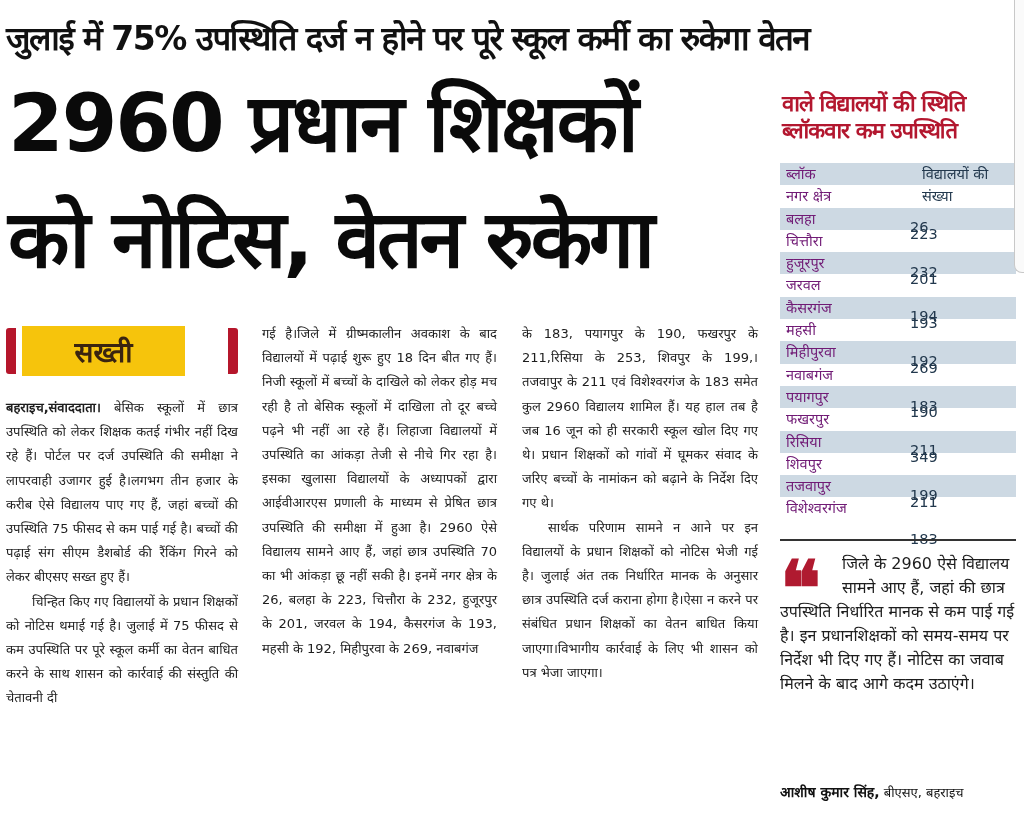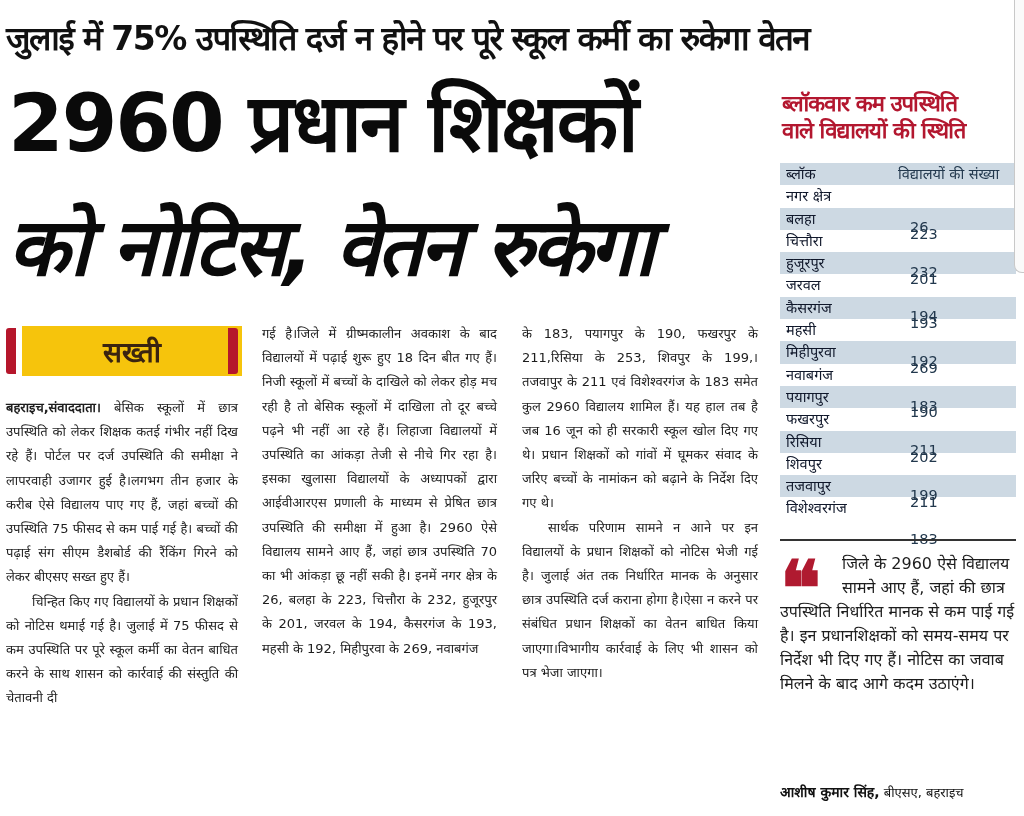--- a/index.html
+++ b/index.html
@@ -11,28 +11,28 @@
   .kicker {
     position:absolute; left:6px; top:8px; width:960px; height:62px;
     font-size:33px; font-weight:bold; letter-spacing:-1.5px; line-height:62px;
     color:#111; white-space:nowrap; transform-origin:left top;
   }
   .headline {
     position:absolute; left:8px; top:84px; width:760px;
     font-weight:bold; color:#0a0a0a; line-height:1;
   }
   .headline .l1 { display:block; font-size:80px; height:112px; letter-spacing:-2px; white-space:nowrap; }
-  .headline .l2 { display:block; font-size:80px; height:110px; letter-spacing:-3px; white-space:nowrap; margin-top:12px;font-style:italic; }
+  .headline .l2 { display:block; font-size:80px; height:110px; letter-spacing:-3px; white-space:nowrap; margin-top:4px; }
 
   
   .tag { position:absolute; left:6px; top:326px; width:232px; height:48px; }
   .tag .cap { position:absolute; top:2px; width:10px; height:46px; background:#b5162b; border-radius:3px 0 0 3px; }
   .tag .cap.l { left:0; }
   .tag .cap.r { left:222px; border-radius:0 3px 3px 0; }
-  .tag .bar { position:absolute; left:16px; top:0; width:220px; height:50px; background:#f6c40c; }
+  .tag .bar { position:absolute; left:16px; top:0; width:163px; height:50px; background:#f6c40c; }
   .tag .label { position:absolute; left:0; right:0; top:6px; text-align:center; font-size:28px; font-weight:bold; color:#3a2410; }
 
   
   .col {
     position:absolute; top:322px; font-size:13px; line-height:24.2px;
     text-align:justify; color:#1d1d1d;
   }
   .col p { margin:0; }
   .col p.ind { text-indent:26px; }
   .c1 { left:6px; top:396px; width:232px; }
@@ -42,23 +42,23 @@
 
   
   .panel-title {
     position:absolute; left:782px; top:90px; width:240px;
     font-size:22px; font-weight:bold; color:#b3172f; line-height:27px; letter-spacing:-1px;
   }
   .table { position:absolute; left:780px; top:163px; width:236px; font-size:14.5px; }
   .trow { display:flex; height:22.3px; line-height:22.3px; }
   .trow.alt { background:#cdd9e3;align-items:center; }
   .trow.head { background:#cdd9e3; color:#2b3c4e; }
-  .trow .b { width:112px; padding-left:6px; color:#0f172a; }
+  .trow .b { width:112px; padding-left:6px; color:#701a75; }
   .trow .n { flex:1; padding-left:0; color:#22384d; }
-  .trow.head .n { padding-left:0; }
+  .trow.head .n { padding-left:0;margin-left:24px; }
   .trow:not(.head) .n { padding-left:12px;margin-top:31px; }
   .rule { position:absolute; left:780px; top:539px; width:236px; height:2px; background:#333; }
 
   .quote { position:absolute; left:780px; top:552px; width:238px; font-size:16px; line-height:24px; color:#1d1d1d; }
   .quote-mark {
     float:left; width:56px; height:46px; margin:2px 6px 0 0;
     color:#b01a30; font-size:76px; line-height:70px; font-family:"DejaVu Serif", serif; font-weight:bold;
     overflow:hidden;
   }
   .quote-attr { position:absolute; left:780px; top:782px; font-size:13px; color:#111; white-space:nowrap; }
@@ -97,22 +97,22 @@
 <div class="col c2">
   <p>गई है।जिले में ग्रीष्मकालीन अवकाश के बाद विद्यालयों में पढ़ाई शुरू हुए 18 दिन बीत गए हैं। निजी स्कूलों में बच्चों के दाखिले को लेकर होड़ मच रही है तो बेसिक स्कूलों में दाखिला तो दूर बच्चे पढ़ने भी नहीं आ रहे हैं। लिहाजा विद्यालयों में उपस्थिति का आंकड़ा तेजी से नीचे गिर रहा है। इसका खुलासा विद्यालयों के अध्यापकों द्वारा आईवीआरएस प्रणाली के माध्यम से प्रेषित छात्र उपस्थिति की समीक्षा में हुआ है। 2960 ऐसे विद्यालय सामने आए हैं, जहां छात्र उपस्थिति 70 का भी आंकड़ा छू नहीं सकी है। इनमें नगर क्षेत्र के 26, बलहा के 223, चित्तौरा के 232, हुजूरपुर के 201, जरवल के 194, कैसरगंज के 193, महसी के 192, मिहीपुरवा के 269, नवाबगंज</p>
 </div>
 
 <div class="col c3">
   <p>के 183, पयागपुर के 190, फखरपुर के 211,रिसिया के 253, शिवपुर के 199,। तजवापुर के 211 एवं विशेश्वरगंज के 183 समेत कुल 2960 विद्यालय शामिल हैं। यह हाल तब है जब 16 जून को ही सरकारी स्कूल खोल दिए गए थे। प्रधान शिक्षकों को गांवों में घूमकर संवाद के जरिए बच्चों के नामांकन को बढ़ाने के निर्देश दिए गए थे।</p>
   <p class="ind">सार्थक परिणाम सामने न आने पर इन विद्यालयों के प्रधान शिक्षकों को नोटिस भेजी गई है। जुलाई अंत तक निर्धारित मानक के अनुसार छात्र उपस्थिति दर्ज कराना होगा है।ऐसा न करने पर संबंधित प्रधान शिक्षकों का वेतन बाधित किया जाएगा।विभागीय कार्रवाई के लिए भी शासन को पत्र भेजा जाएगा।</p>
 </div>
 
 <div class="panel-title">
+  <div>वाले विद्यालयों की स्थिति</div>
   <div>ब्लॉकवार कम उपस्थिति</div>
-  <div>वाले विद्यालयों की स्थिति</div>
 </div>
 
 <div class="table">
   <div class="trow head">
     <span class="b">ब्लॉक</span>
     <span class="n">विद्यालयों की संख्या</span>
   </div>
   <div class="trow">
       <span class="b">नगर क्षेत्र</span>
       <span class="n">26</span>
@@ -152,21 +152,21 @@
   <div class="trow alt">
       <span class="b">पयागपुर</span>
       <span class="n">190</span>
     </div>
   <div class="trow">
       <span class="b">फखरपुर</span>
       <span class="n">211</span>
     </div>
   <div class="trow alt">
       <span class="b">रिसिया</span>
-      <span class="n">202</span>
+      <span class="n">349</span>
     </div>
   <div class="trow">
       <span class="b">शिवपुर</span>
       <span class="n">199</span>
     </div>
   <div class="trow alt">
       <span class="b">तजवापुर</span>
       <span class="n">211</span>
     </div>
   <div class="trow">

